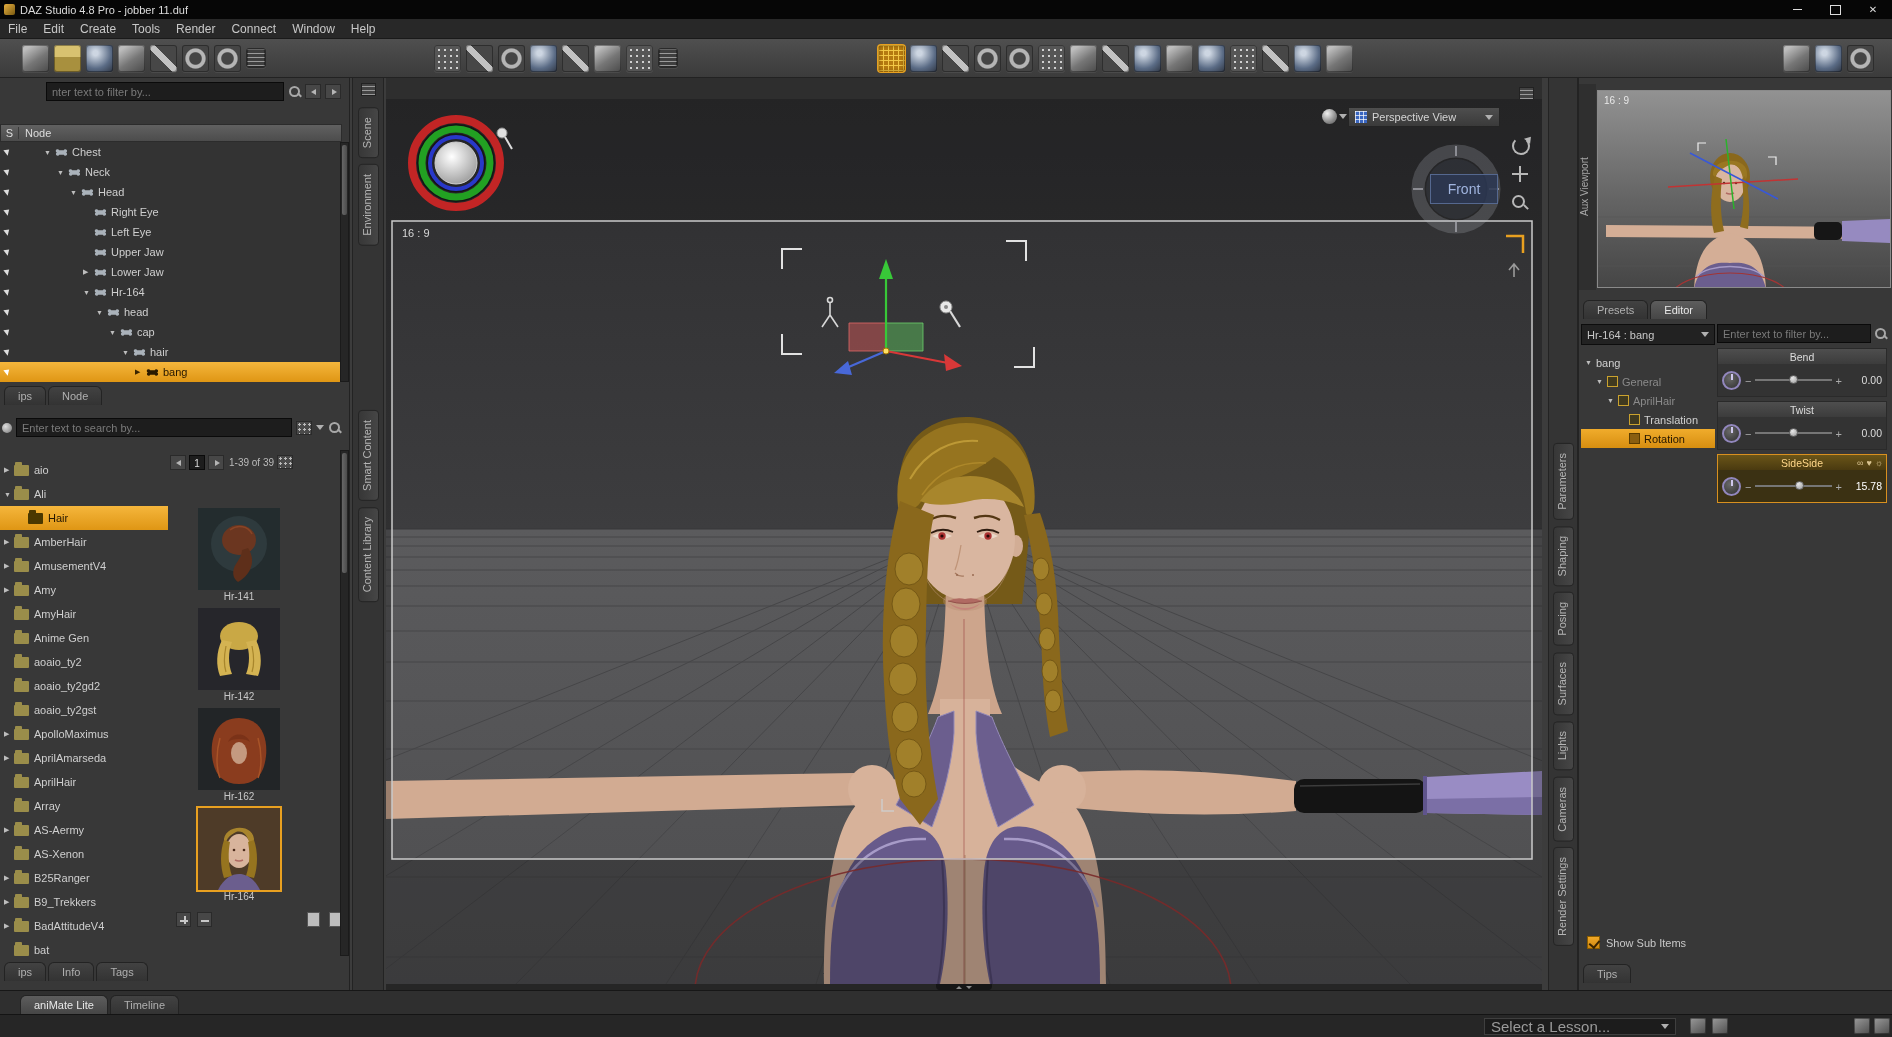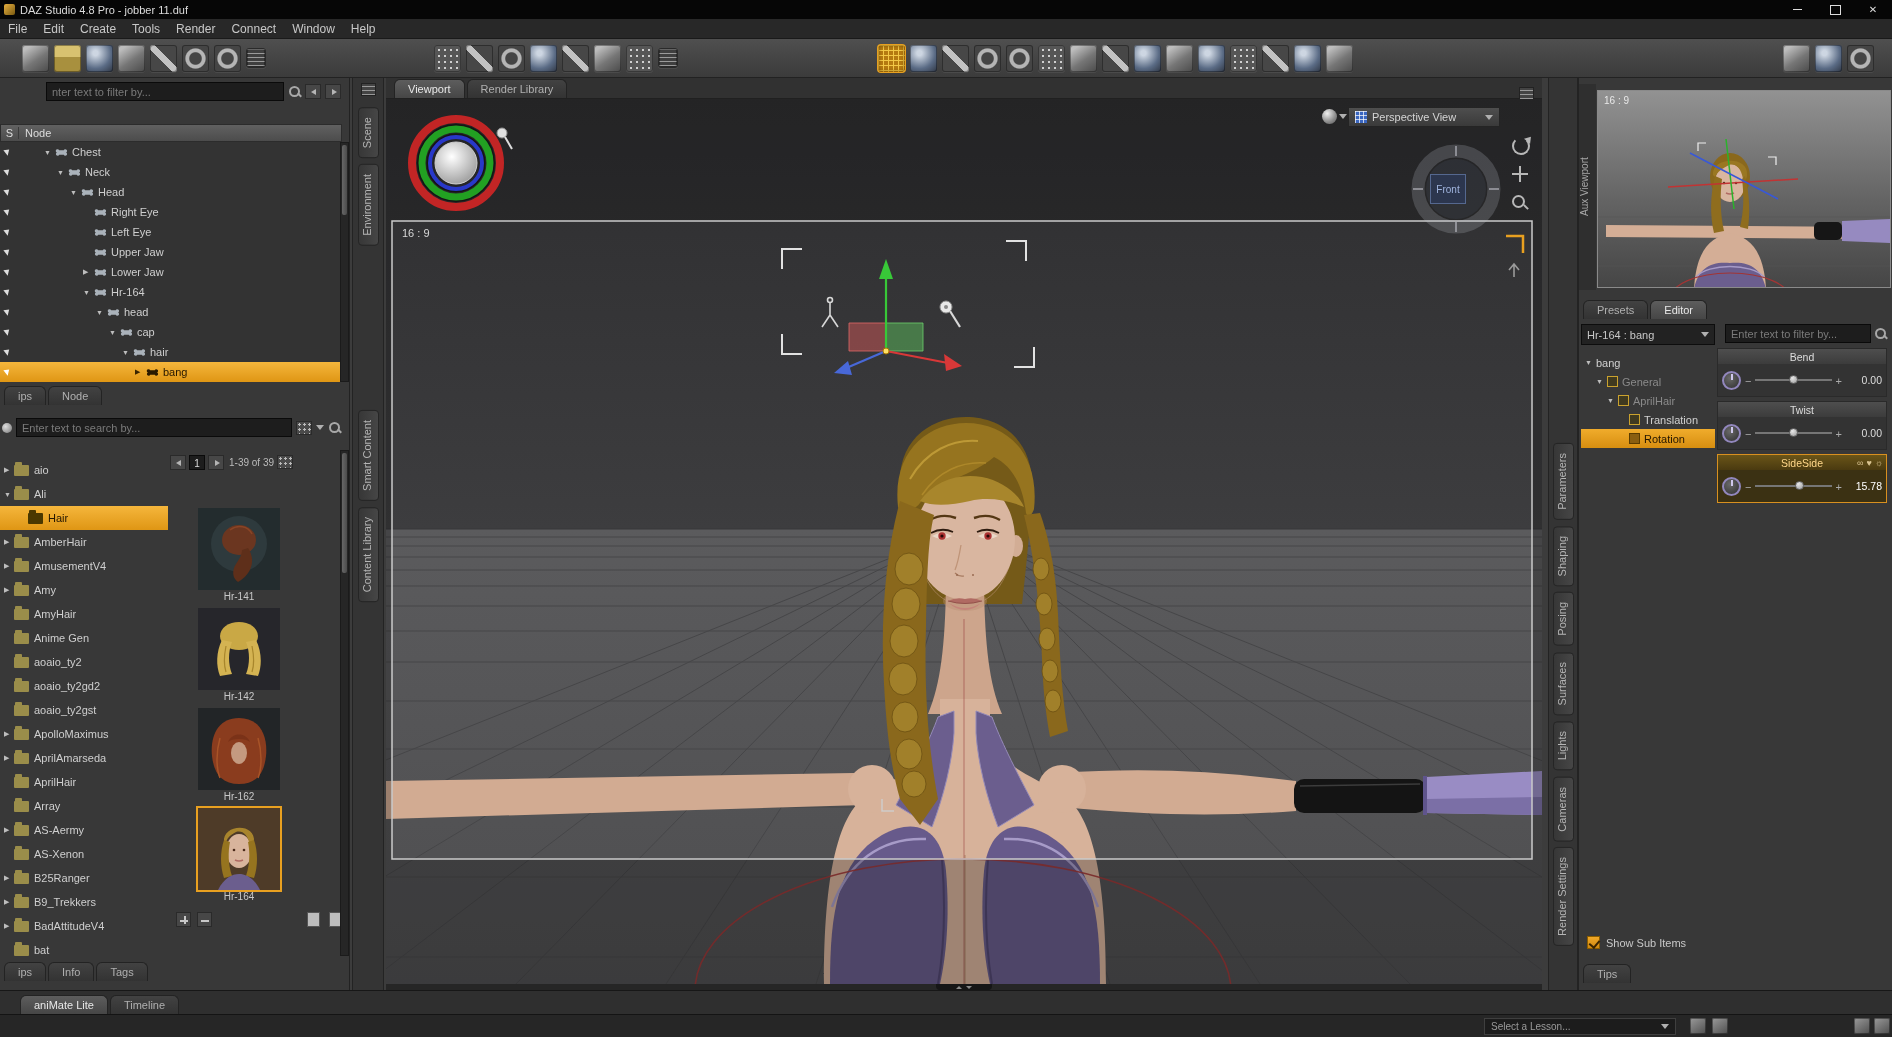--- a/index.html
+++ b/index.html
@@ -118,21 +118,21 @@
   .ball-dd{position:absolute;left:936px;top:10px;display:flex;align-items:center;gap:2px;}
   .shade-ball{width:15px;height:15px;border-radius:50%;background:radial-gradient(circle at 35% 30%,#f0f0f0,#8a8a8a 60%,#555);}
   .vp-navcol{position:absolute;left:1124px;top:36px;display:flex;flex-direction:column;gap:8px;}
   .nav-ic{width:21px;height:21px;position:relative;}
   .orbit-ic::before{content:"";position:absolute;left:2px;top:2px;width:14px;height:14px;border:2px solid #b8b8b8;border-radius:50%;border-top-color:transparent;}
   .orbit-ic::after{content:"";position:absolute;left:15px;top:1px;width:0;height:0;border-left:4px solid transparent;border-right:4px solid transparent;border-bottom:6px solid #b8b8b8;transform:rotate(40deg);}
   .pan-ic::before{content:"";position:absolute;left:2px;top:9px;width:16px;height:2px;background:#b8b8b8;}
   .pan-ic::after{content:"";position:absolute;left:9px;top:2px;width:2px;height:16px;background:#b8b8b8;}
   .zoom-ic::before{content:"";position:absolute;left:2px;top:2px;width:9px;height:9px;border:2px solid #b8b8b8;border-radius:50%;}
   .zoom-ic::after{content:"";position:absolute;left:13px;top:13px;width:6px;height:2px;background:#b8b8b8;transform:rotate(45deg);}
-  .front-box{position:absolute;left:1044px;top:75px;width:36px;height:30px;background:rgba(44,55,82,.85);border:1px solid #55688f;color:#a0b4de;font-size:10px;display:flex;align-items:center;justify-content:center;}
+  .front-box{position:absolute;left:1044px;top:75px;width:68px;height:30px;background:rgba(44,55,82,.85);border:1px solid #55688f;color:#a0b4de;font-size:14px;display:flex;align-items:center;justify-content:center;}
   .vp-handle{position:absolute;left:0;bottom:0;width:100%;height:6px;background:#262626;display:flex;justify-content:center;}
   .vp-handle-grip{width:56px;height:6px;background:#161616;border-radius:0 0 4px 4px;display:flex;align-items:center;justify-content:center;gap:4px;}
   .grip-tri-u{width:0;height:0;border-left:3px solid transparent;border-right:3px solid transparent;border-bottom:3px solid #8a8a8a;}
   .grip-tri-d{width:0;height:0;border-left:3px solid transparent;border-right:3px solid transparent;border-top:3px solid #8a8a8a;}
 
   
   .right-panel{position:absolute;left:1578px;top:78px;width:314px;bottom:47px;background:#383838;border-left:1px solid #232323;}
   .aux{position:absolute;left:0;top:6px;width:314px;height:206px;}
   .aux-label{position:absolute;left:0;top:0;width:17px;height:100%;writing-mode:vertical-rl;transform:rotate(180deg);font-size:10px;color:#a8a8a8;text-align:center;background:#2f2f2f;}
   .aux-canvas{position:absolute;left:18px;top:6px;width:294px;height:198px;border:1px solid #8a8a8a;overflow:hidden;}
@@ -144,21 +144,21 @@
   .node-dd .dd-tri{margin-left:auto;}
   .cat-list{margin-top:4px;border:1px solid #262626;}
   .cat-row{height:20px;display:flex;align-items:center;padding-left:8px;font-size:11px;color:#c5c5c5;background:#2e2e2e;border-bottom:1px solid #242424;}
   .etree{margin-top:8px;}
   .etrow{height:19px;display:flex;align-items:center;font-size:11px;color:#d0d0d0;padding-left:4px;}
   .etrow.dim{color:#8a8a8a;}
   .etrow.sel{background:linear-gradient(#f0ac2c,#d78e10);color:#241600;}
   .gbox{display:none;width:11px;height:11px;border:1px solid #caa22e;background:#403a20;margin-right:4px;flex:none;}
   .gbox.show{display:inline-block;}
   .etrow.sel .gbox{border-color:#5a3c00;background:#8a5e10;}
-  .ed-filter{width:100%;margin-left:8px;}
+  .ed-filter{width:100%;}
   .ed-filter-row{display:flex;align-items:center;gap:3px;}
   .pgroups{margin-top:5px;display:flex;flex-direction:column;gap:4px;}
   .pgroup{border:1px solid #2a2a2a;background:#333;}
   .phead{height:15px;background:linear-gradient(#4e4e4e,#3c3c3c);display:flex;align-items:center;justify-content:center;font-size:10.5px;color:#ddd;position:relative;}
   .pbody{height:32px;display:flex;align-items:center;gap:4px;padding:0 4px;}
   .dial{width:19px;height:19px;border-radius:50%;border:2px solid #9287bd;background:radial-gradient(circle at 40% 35%,#6a6a6a,#2e2e2e);position:relative;flex:none;}
   .dial::after{content:"";position:absolute;left:7px;top:1px;width:1.5px;height:6px;background:#cfc8ee;}
   .pminus::before{content:"−";font-size:11px;color:#aaa;}
   .pplus::before{content:"+";font-size:11px;color:#aaa;}
   .ptrack{flex:1;height:2px;background:#767676;position:relative;}
@@ -173,21 +173,21 @@
   .pgroup.sel .mini-icons{display:flex;}
   .pgroup.sel .pvalue{color:#fff;font-weight:normal;}
   .show-sub{position:absolute;left:8px;top:858px;display:flex;align-items:center;gap:6px;font-size:11px;color:#c8c8c8;}
   .chk{width:13px;height:13px;background:linear-gradient(#f0a828,#d08810);border:1px solid #8a5c00;position:relative;}
   .chk::after{content:"";position:absolute;left:3px;top:1px;width:5px;height:8px;border:solid #3a2400;border-width:0 2px 2px 0;transform:rotate(40deg);}
   .ed-tabs{left:4px;top:886px;}
 
   
   .animate-row{position:absolute;left:0;bottom:23px;width:100%;height:24px;background:#2f2f2f;border-top:1px solid #171717;display:flex;align-items:flex-end;padding-left:20px;}
   .statusbar{position:absolute;left:0;bottom:0;width:100%;height:23px;background:#262626;border-top:1px solid #141414;display:flex;align-items:center;}
-  .lesson-dd{position:absolute;left:1484px;top:3px;width:192px;height:17px;background:#1c1c1c;border:1px solid #3f3f3f;display:flex;align-items:center;padding:0 6px;font-size:10px;color:#9a9a9a;}
+  .lesson-dd{position:absolute;left:1484px;top:3px;width:192px;height:17px;background:#1c1c1c;border:1px solid #3f3f3f;display:flex;align-items:center;padding:0 6px;font-size:15px;color:#9a9a9a;}
   .lesson-dd .dd-tri{margin-left:auto;}
   .sic{position:absolute;top:3px;width:16px;height:16px;border-radius:2px;background:linear-gradient(145deg,#9a9a9a,#4e4e4e);box-shadow:inset 0 0 0 1px rgba(0,0,0,.4);}
 </style>
 </head>
 <body>
 
 <div id="app">
 
   <div class="titlebar">
     <span class="app-icon"></span>
@@ -661,25 +661,20 @@
       </div>
     <div class="panel-tabs ct-tabs">
 
     <div class="tab">ips</div>
         <div class="tab">Info</div>
         <div class="tab">Tags</div>
       </div>
   </div>
 
   <div class="viewport">
-    <div class="vp-tabs">
-
-    <div class="tab active">Viewport</div>
-        <div class="tab">Render Library</div>
-      </div>
     <span class="pmenu vp-corner"></span>
 
     <div class="vp-canvas">
       <svg class="scene-svg" width="1156" height="885" viewBox="0 0 1156 885">
         <defs>
           <linearGradient id="g-sky" x1="0" y1="0" x2="0" y2="1">
               <stop offset="0" stop-color="#2d2d2f"></stop>
               <stop offset="1" stop-color="#3d3d3f"></stop>
             </linearGradient>
           <linearGradient id="g-ground" x1="0" y1="0" x2="0" y2="1">

